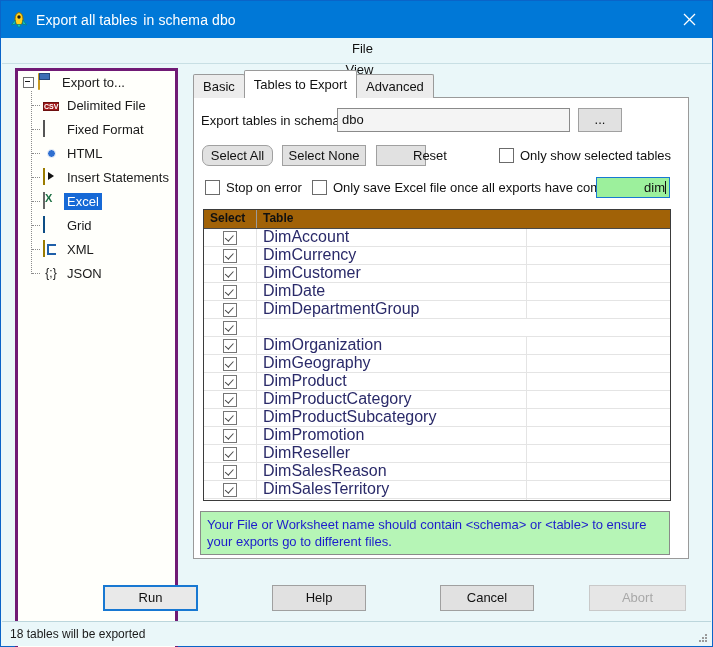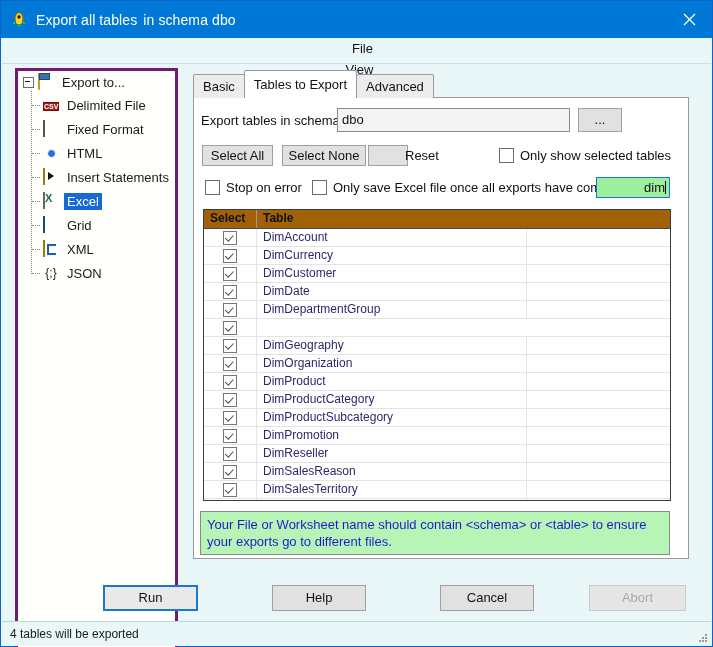--- a/index.html
+++ b/index.html
@@ -282,21 +282,21 @@
   }
   .hc {
     line-height: 17px; padding-left: 6px;
     box-sizing: border-box;
   }
   .hc.sel { width: 53px; border-right: 1px solid #9b9b9b; }
   .hc.tbl { width: 270px; }
   .grow {
     display: flex; height: 17px;
     border-bottom: 1px solid #e4e4e4;
-    font-size: 12px; color: #2a2a69;
+    font-size: 16px; color: #2a2a69;
   }
   .gc-sel {
     width: 53px; border-right: 1px solid #e4e4e4;
     display: flex; align-items: center; justify-content: center;
     box-sizing: border-box;
   }
   .gc-tbl {
     width: 270px; line-height: 16px; padding-left: 6px;
     border-right: 1px solid #e4e4e4;
     box-sizing: border-box;
@@ -441,23 +441,23 @@
     <div class="tab active">Tables to Export</div>
     <div class="tab">Advanced</div>
   </div>
 
   <div id="tabpage"></div>
 
   <div class="row-label" style="left:200px; top:112px;">Export tables in schema</div>
   <div class="textbox" style="left:336px; top:107px; width:233px; height:24px;" title="">dbo</div>
   <div class="btn" style="left:577px; top:107px; width:44px; height:24px; line-height:22px;">...</div>
 
-  <div class="btn" style="left:201px; top:144px; width:71px; height:21px; line-height:19px;">Select All</div>
+  <div class="btn" style="left:201px; top:144px; width:71px; height:21px; line-height:19px;border-radius:7px;">Select All</div>
   <div class="btn" style="left:281px; top:144px; width:84px; height:21px; line-height:19px;">Select None</div>
-  <div class="btn" style="left:367px; top:144px; width:40px; height:21px; line-height:19px;padding-left:36px;">Reset</div>
+  <div class="btn" style="left:375px; top:144px; width:50px; height:21px; line-height:19px;padding-left:36px;">Reset</div>
 
   <div class="cbrow" style="left:498px; top:147px;">
     <span class="cbox"></span>
     <span>Only show selected tables</span>
   </div>
 
   <div class="cbrow" style="left:204px; top:179px;">
     <span class="cbox"></span>
     <span>Stop on error</span>
   </div>
@@ -509,27 +509,27 @@
         </div>
         <div class="grow">
           <div class="gc-sel">
             <span class="gcbox checked"></span>
           </div>
         </div>
         <div class="grow">
           <div class="gc-sel">
             <span class="gcbox checked"></span>
           </div>
+          <div class="gc-tbl">DimOrganization</div>
+        </div>
+        <div class="grow">
+          <div class="gc-sel">
+            <span class="gcbox checked"></span>
+          </div>
           <div class="gc-tbl">DimGeography</div>
-        </div>
-        <div class="grow">
-          <div class="gc-sel">
-            <span class="gcbox checked"></span>
-          </div>
-          <div class="gc-tbl">DimOrganization</div>
         </div>
         <div class="grow">
           <div class="gc-sel">
             <span class="gcbox checked"></span>
           </div>
           <div class="gc-tbl">DimProduct</div>
         </div>
         <div class="grow">
           <div class="gc-sel">
             <span class="gcbox checked"></span>
@@ -578,21 +578,21 @@
   <div id="infobox">Your File or Worksheet name should contain &lt;schema&gt; or &lt;table&gt; to ensure your exports go to different files.</div>
 
   <div id="bottom-bar">
     <div class="bbtn default" style="left:90px; width:95px;">Run</div>
     <div class="bbtn" style="left:259px; width:94px;">Help</div>
     <div class="bbtn" style="left:427px; width:94px;">Cancel</div>
     <div class="bbtn disabled" style="left:576px; width:97px;">Abort</div>
   </div>
 
   <div id="statusbar">
-    <span id="status-text">4 tables will be exported</span>
+    <span id="status-text">18 tables will be exported</span>
     <span id="gripper">
       <svg width="12" height="12" viewBox="0 0 12 12">
         <g fill="#9a9a9a">
           <rect x="9" y="3" width="2" height="2"></rect>
           <rect x="6" y="6" width="2" height="2"></rect>
             <rect x="9" y="6" width="2" height="2"></rect>
           <rect x="3" y="9" width="2" height="2"></rect>
             <rect x="6" y="9" width="2" height="2"></rect>
             <rect x="9" y="9" width="2" height="2"></rect>
         </g>

